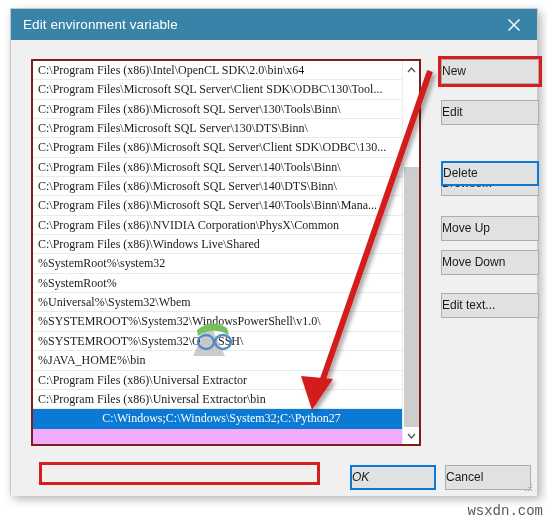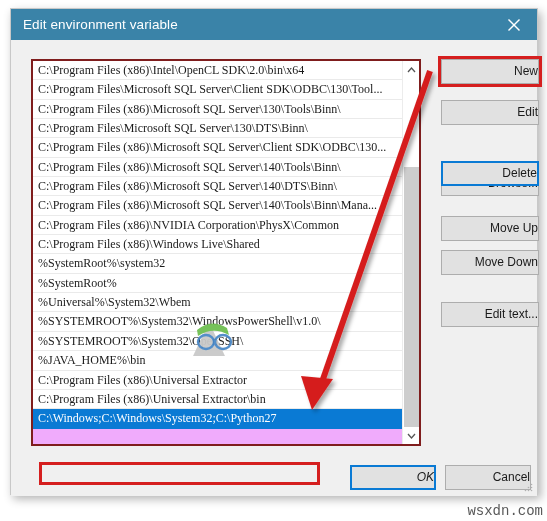--- a/index.html
+++ b/index.html
@@ -87,20 +87,21 @@
     color: #1a1a1a;
     white-space: nowrap;
     overflow: hidden;
     border-bottom: 1px solid #eaeaea;
     background: #ffffff;
   }
   .row.selected {
     background: #0a7ad4;
     color: #ffffff;
     border-bottom: 1px solid #0a7ad4;
+    text-align: center;
   }
 
   
   #vscroll {
     position: absolute;
     right: 0; top: 0;
     width: 17px; height: 100%;
     background: #ffffff;
     border-left: 1px solid #ececec;
   }
@@ -126,36 +127,36 @@
 
   
   .btn {
     position: absolute;
     width: 98px; height: 25px;
     background: #e1e1e1;
     border: 1px solid #adadad;
     font-family: "Liberation Sans", sans-serif;
     font-size: 12px;
     color: #1a1a1a;
-    text-align: right;
+    text-align: left;
     line-height: 23px;
     cursor: default;
     padding: 0;
   }
   .btn.focused {
     border: 2px solid #0a7ad4;
     line-height: 21px;
   }
   #btn-new      { left: 430px; top: 19px; }
   #btn-edit     { left: 430px; top: 60px; }
   #btn-browse   { left: 430px; top: 87px; margin-top: 44px; }
   #btn-delete   { left: 430px; top: 121px; }
   #btn-moveup   { left: 430px; top: 176px; }
   #btn-movedown { left: 430px; top: 210px; }
-  #btn-edittext { left: 430px; top: 262px; }
+  #btn-edittext { left: 430px; top: 253px; }
 
   
   #btn-ok {
     position: absolute;
     left: 339px; top: 425px;
     width: 86px; height: 25px; font-style: italic;
   }
   #btn-cancel {
     position: absolute;
     left: 434px; top: 425px;

